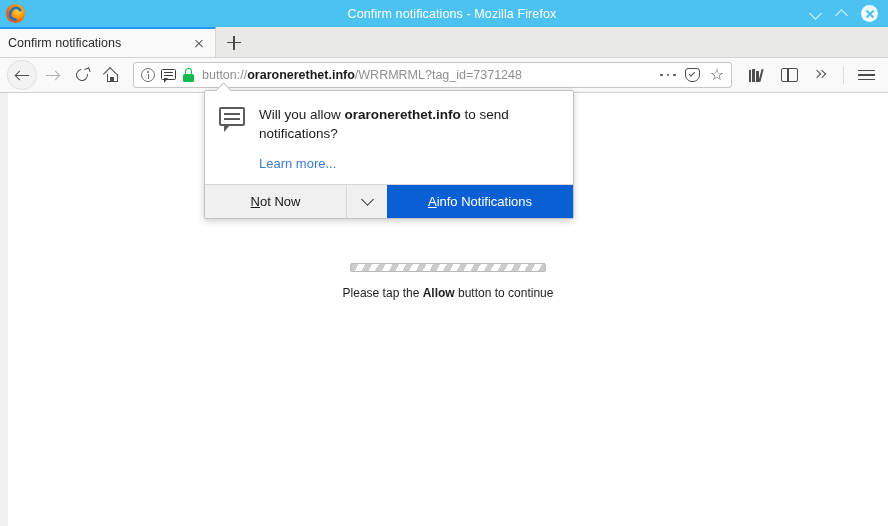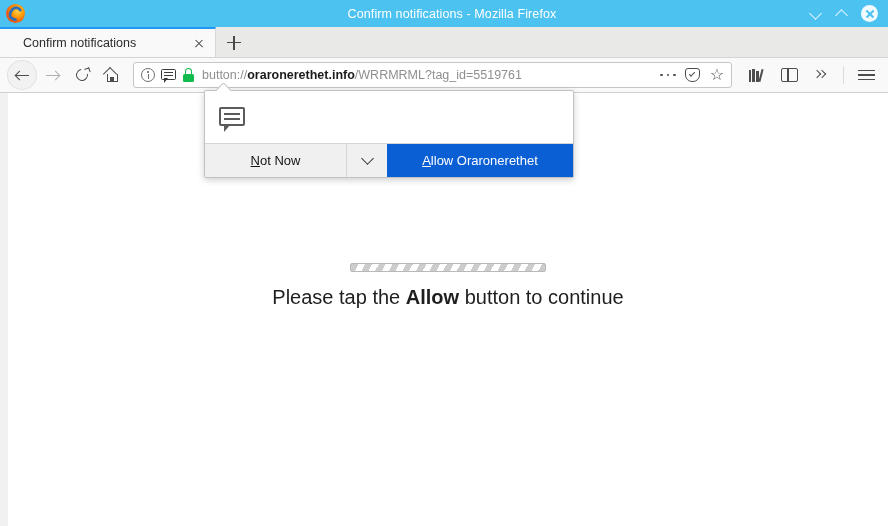--- a/index.html
+++ b/index.html
@@ -111,21 +111,21 @@
     flex: none;
   }
   .tab {
     width: 216px;
     height: 30px;
     background: #f9f9f9;
     border-top: 2px solid #2196f3;
     border-right: 1px solid #d7d7d5;
     display: flex;
     align-items: center;
-    padding: 0 8px 0 23px;
+    padding: 0 8px 0 8px;
     position: relative;
   }
   .tab-title {
     font-size: 12.5px;
     color: #2b2b2b;
     white-space: nowrap;
     overflow: hidden;
     flex: 1;
   }
   .tab-close {
@@ -434,21 +434,21 @@
     border: 1px solid #b9b9b9;
     border-radius: 2px;
     background-color: #ffffff;
     background-image: repeating-linear-gradient(
       -62deg,
       #cccccc 0px, #cccccc 6px,
       #ffffff 6px, #ffffff 12px
     );
   }
   .tapline {
-    font-size: 20px;
+    font-size: 12px;
     color: #1e1e1e;
   }
   .tapline b { font-weight: bold; }
   .watermark {
     position: absolute;
     left: 0; right: 0;
     bottom: 10px;
     text-align: center;
     font-size: 19px;
     color: #dde6f1;
@@ -637,21 +637,21 @@
           <span class="bb"></span>
             <span class="bl l1"></span>
             <span class="bl l2"></span>
             <span class="tail"></span>
         </span>
         <span class="ico-lock">
           <span class="shackle"></span>
             <span class="body"></span>
         </span>
       </div>
-      <div class="urltext"><span>button://</span><span class="host">oraronerethet.info</span><span>/WRRMRML?tag_id=5519761</span></div>
+      <div class="urltext"><span>button://</span><span class="host">oraronerethet.info</span><span>/WRRMRML?tag_id=7371248</span></div>
       <div class="urlactions">
         <span class="ico-dots">
             <i></i>
             <i></i>
             <i></i>
           </span>
         <span class="ico-shield">
           <span class="outline"></span>
             <span class="chk"></span>
         </span>
@@ -697,29 +697,33 @@
 
   <div class="perm">
     <span class="caret"></span>
     <div class="perm-body">
       <div class="perm-icon">
         <span class="bb"></span>
           <span class="bl l1"></span>
           <span class="bl l2"></span>
           <span class="tail"></span>
       </div>
+      <div class="perm-texts">
+        <div class="perm-q"><span>Will you allow </span><b>oraronerethet.info</b><span> to send notifications?</span></div>
+        <a class="perm-learn" href="#">Learn more...</a>
+      </div>
     </div>
     <div class="perm-foot">
       <div class="btn-notnow">
           <u>N</u>
           <span>ot Now</span>
         </div>
       <div class="btn-drop">
         <span class="c"></span>
       </div>
       <div class="btn-allow">
           <u>A</u>
-          <span>llow Oraronerethet</span>
+          <span>info Notifications</span>
         </div>
     </div>
   </div>
 
 </div>
 
 </body></html>

